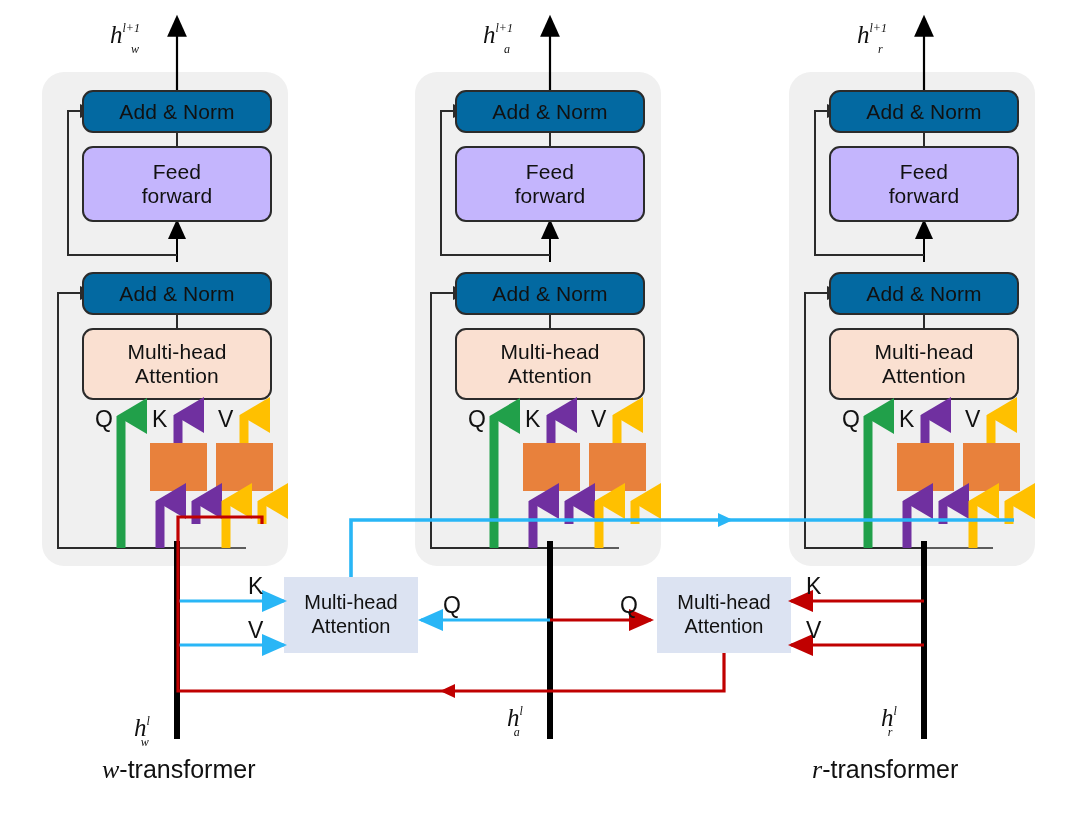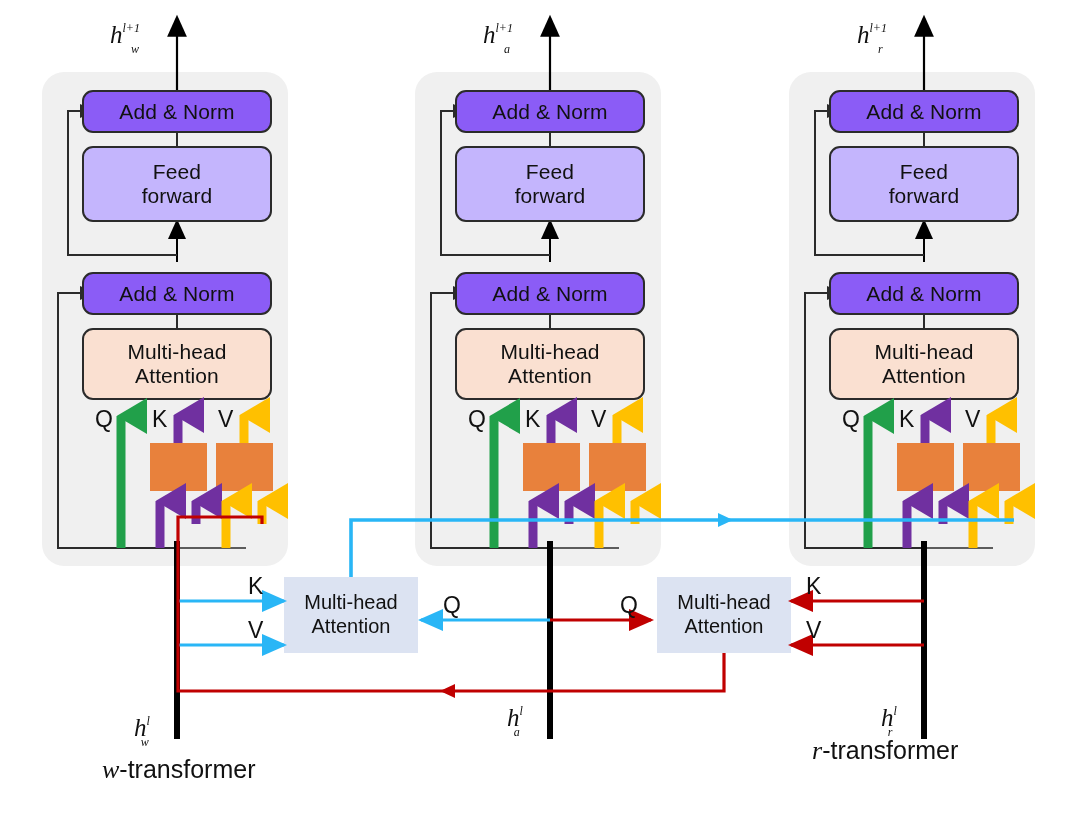--- a/index.html
+++ b/index.html
@@ -3,21 +3,21 @@
 <meta charset="utf-8">
 <style>
   html,body{margin:0;padding:0;background:#ffffff;}
   body{width:1080px;height:821px;overflow:hidden;font-family:"Liberation Sans",sans-serif;}
   #stage{position:relative;width:1080px;height:821px;background:#fff;}
   svg.layer{position:absolute;left:0;top:0;width:1080px;height:821px;}
   .panel{position:absolute;background:#f0f0f0;border-radius:22px;}
   .nodebox{position:absolute;box-sizing:border-box;border:2px solid #2b2b2b;border-radius:11px;
            display:flex;align-items:center;justify-content:center;text-align:center;
            font-family:"Liberation Sans",sans-serif;font-size:21px;color:#111;line-height:1.12;letter-spacing:.1px;}
-  .addnorm{background:#8b5cf6;}
+  .addnorm{background:#0369a1;}
   .feedfwd{background:#c4b5fd;}
   .mha{background:#fae0d1;}
   .crossmha{position:absolute;box-sizing:border-box;background:#dce3f2;border:none;border-radius:0;
             display:flex;align-items:center;justify-content:center;text-align:center;
             font-family:"Liberation Sans",sans-serif;font-size:20px;color:#111;line-height:1.18;}
   .qkv{position:absolute;font-family:"Liberation Sans",sans-serif;font-size:23px;color:#111;
        font-weight:400;line-height:1;}
   .crosslbl{position:absolute;font-family:"Liberation Sans",sans-serif;font-size:23px;color:#111;line-height:1;}
   .hlbl{position:absolute;font-family:"Liberation Serif",serif;font-style:italic;font-size:25px;color:#111;line-height:1;white-space:nowrap;}
   .hlbl sup,.hlbl sub{font-size:12px;font-style:italic;}
@@ -236,17 +236,17 @@
   <span class="hlbl" style="left:507px;top:705px;text-align:center;">
     <span>h</span><sup>l</sup><sub>a</sub>
   </span>
   <span class="hlbl" style="left:881px;top:705px;">
     <span>h</span><sup>l</sup><sub>r</sub>
   </span>
 
   <span class="colname" style="left:58px;top:757px;margin-left:44px;">
     <i>w</i><span>-transformer</span>
   </span>
-  <span class="colname" style="left:812px;top:738px;text-align:right;">
+  <span class="colname" style="left:812px;top:757px;text-align:right;">
     <i>r</i><span>-transformer</span>
   </span>
 
 </div>
 
 </body></html>

